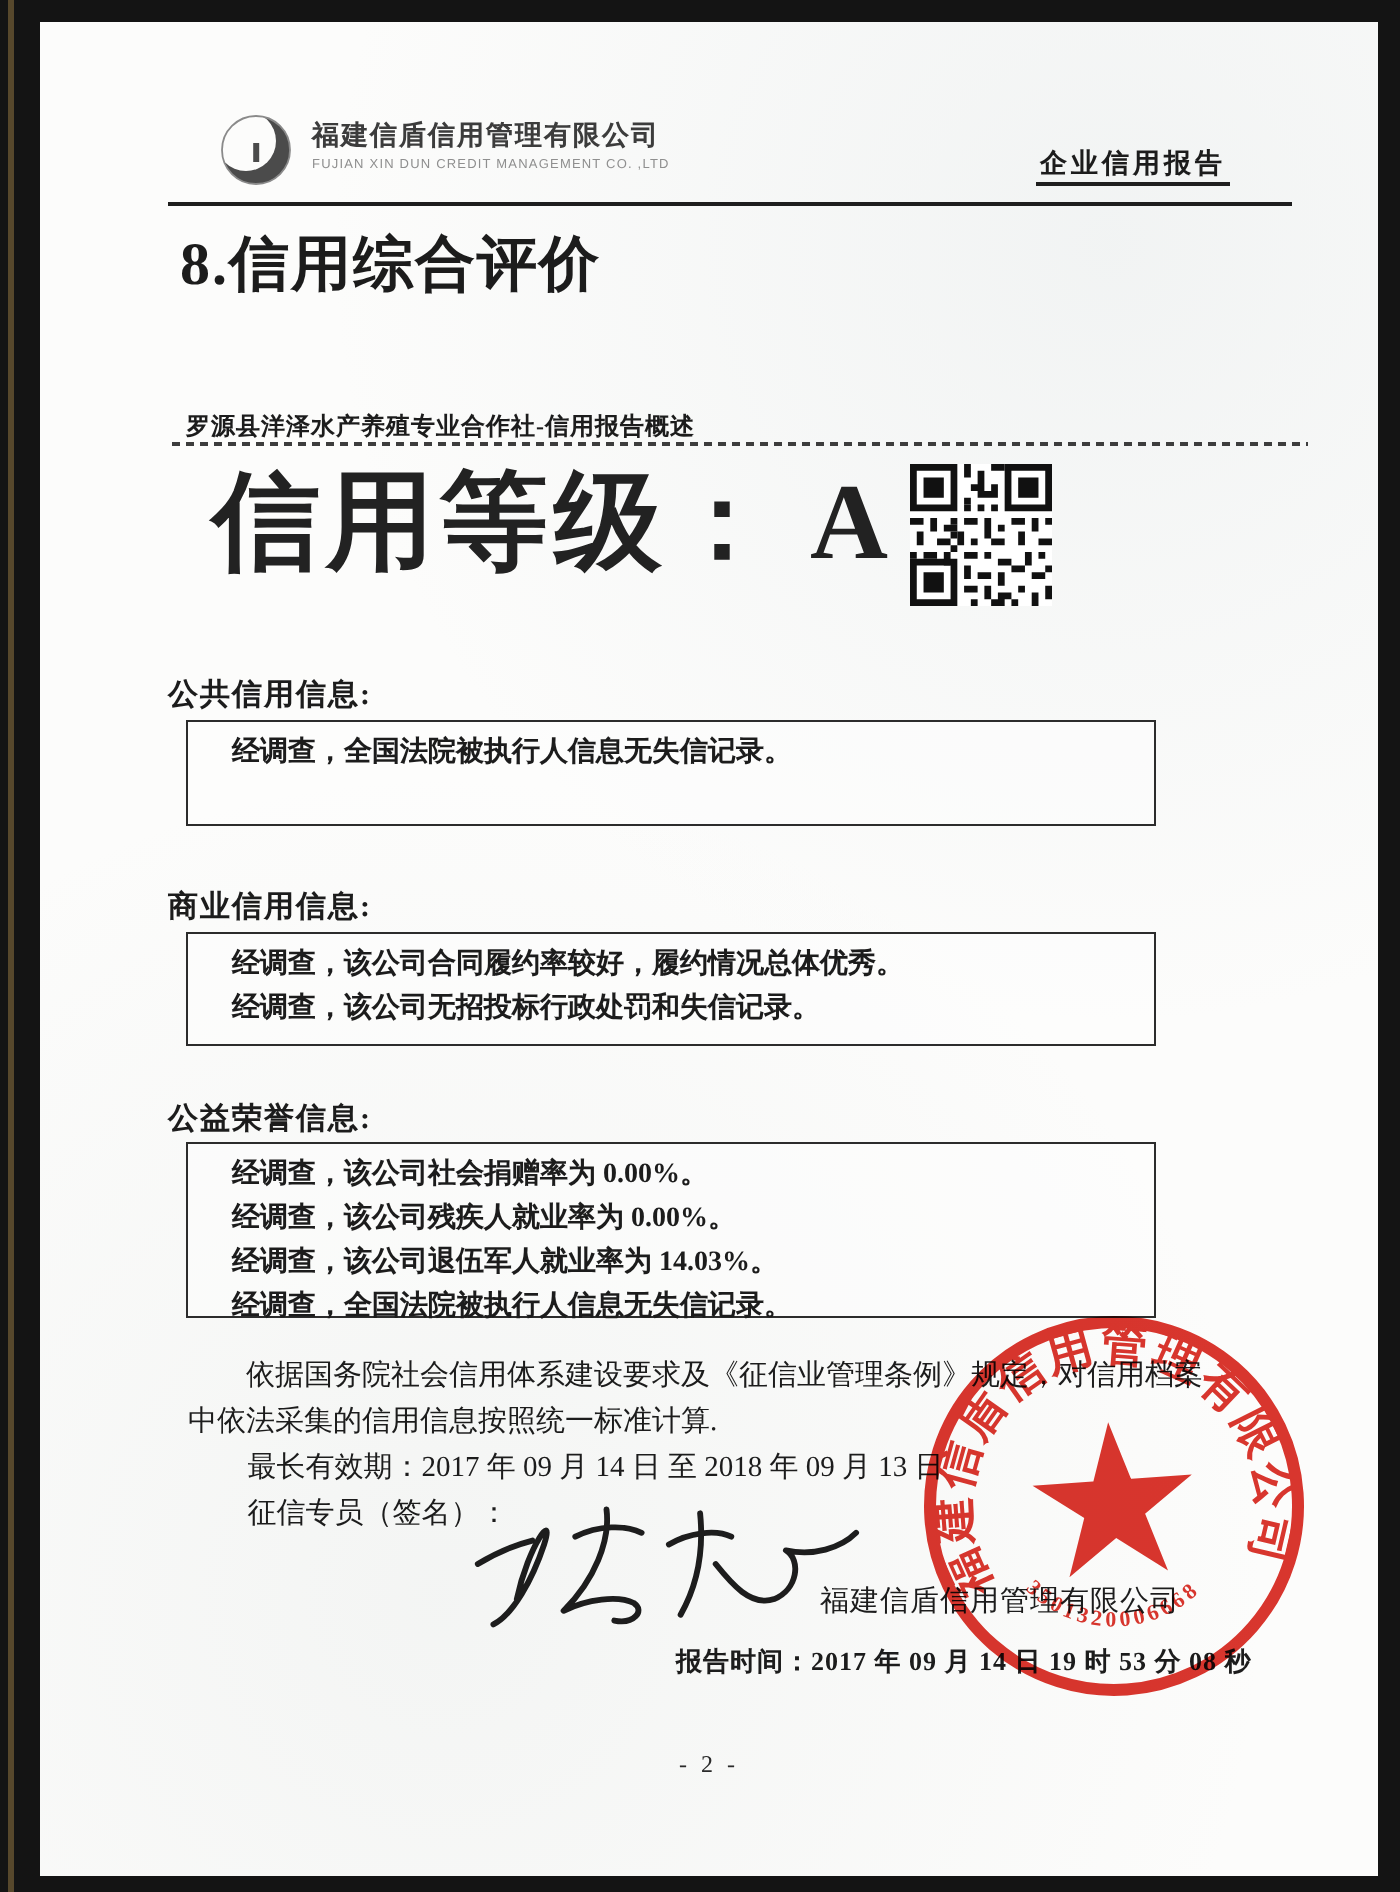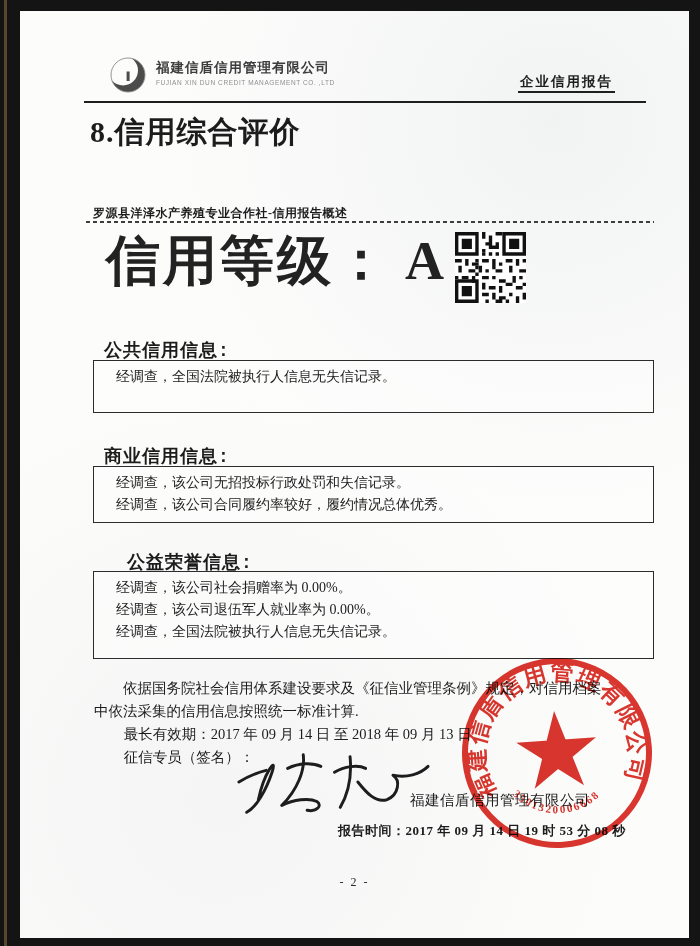--- a/index.html
+++ b/index.html
@@ -36,29 +36,29 @@
   .doc-subtitle{position:absolute;left:73px;top:166px;font-size:12px;font-weight:bold;letter-spacing:.5px;margin-top:28px;}
   .dashed-line{
     position:absolute;left:66px;top:210px;width:568px;height:2px;
     background:repeating-linear-gradient(90deg,#3d3d3d 0 4px,transparent 4px 7px);
   }
   
   .rating{position:absolute;left:86px;top:214px;font-size:54px;font-weight:bold;letter-spacing:3px;color:#222;}
   .rating .grade{margin-left:14px;font-family:"Liberation Serif","DejaVu Serif",serif;}
   .qr{position:absolute;left:435px;top:221px;width:71px;height:71px;}
   
-  .sec-heading{position:absolute;left:84px;font-size:18px;font-weight:600;letter-spacing:1px;font-family:Liberation Mono, monospace;}
+  .sec-heading{position:absolute;left:64px;font-size:15px;font-weight:600;letter-spacing:1px;}
   .sec-box{
-    position:absolute;left:73px;width:561px;border:1.5px solid #2c2c2c;
-    padding:5px 8px 0 22px;box-sizing:border-box;background:rgba(255,255,255,.4);
+    position:absolute;left:73px;width:485px;border:1.5px solid #2c2c2c;
+    padding:5px 8px 0 22px;box-sizing:border-box;background:rgba(255,255,255,.4);font-weight:bold;
   }
   .sec-box .line{font-size:14px;line-height:22px;white-space:nowrap;}
   #sec1-h{top:327px;} #sec1-b{top:349px;height:53px;}
   #sec2-h{top:433px;} #sec2-b{top:455px;height:57px;}
-  #sec3-h{top:539px;margin-left:23px;} #sec3-b{top:560px;height:88px;}
+  #sec3-h{top:539px;} #sec3-b{top:560px;height:88px;}
   
   .footer-block{position:absolute;left:74px;top:666px;width:514px;font-size:14.5px;line-height:23px;}
   .footer-block p{margin:0;}
   .statement{text-indent:2em;}
   .validity,.signer{padding-left:2.05em;}
   .signature{position:absolute;left:205px;top:732px;width:215px;height:78px;}
   .issuer{position:absolute;left:390px;top:780px;font-size:14.5px;letter-spacing:.5px;}
   .report-time{position:absolute;left:318px;top:811px;font-size:13px;font-weight:600;letter-spacing:.5px;}
   .page-number{position:absolute;left:0;top:864px;width:100%;text-align:center;font-size:12px;letter-spacing:2px;color:#2a2a2a;}
   
@@ -114,28 +114,29 @@
     </g>
   </svg>
 
   <div class="sec-heading" id="sec1-h">公共信用信息:</div>
   <div class="sec-box" id="sec1-b">
     <div class="line">经调查，全国法院被执行人信息无失信记录。</div>
   </div>
 
   <div class="sec-heading" id="sec2-h">商业信用信息:</div>
   <div class="sec-box" id="sec2-b">
+    <div class="line">经调查，该公司合同履约率较好，履约情况总体优秀。</div>
     <div class="line">经调查，该公司无招投标行政处罚和失信记录。</div>
-    <div class="line">经调查，该公司合同履约率较好，履约情况总体优秀。</div>
   </div>
 
   <div class="sec-heading" id="sec3-h">公益荣誉信息:</div>
   <div class="sec-box" id="sec3-b">
     <div class="line">经调查，该公司社会捐赠率为 0.00%。</div>
-    <div class="line">经调查，该公司退伍军人就业率为 0.00%。</div>
+    <div class="line">经调查，该公司残疾人就业率为 0.00%。</div>
+    <div class="line">经调查，该公司退伍军人就业率为 14.03%。</div>
     <div class="line">经调查，全国法院被执行人信息无失信记录。</div>
   </div>
 
   <div class="footer-block">
     <p class="statement">依据国务院社会信用体系建设要求及《征信业管理条例》规定，对信用档案中依法采集的信用信息按照统一标准计算.</p>
     <p class="validity">最长有效期：2017 年 09 月 14 日 至 2018 年 09 月 13 日</p>
     <p class="signer">征信专员（签名）：</p>
   </div>
 
   <svg class="signature" viewBox="0 0 220 80">

